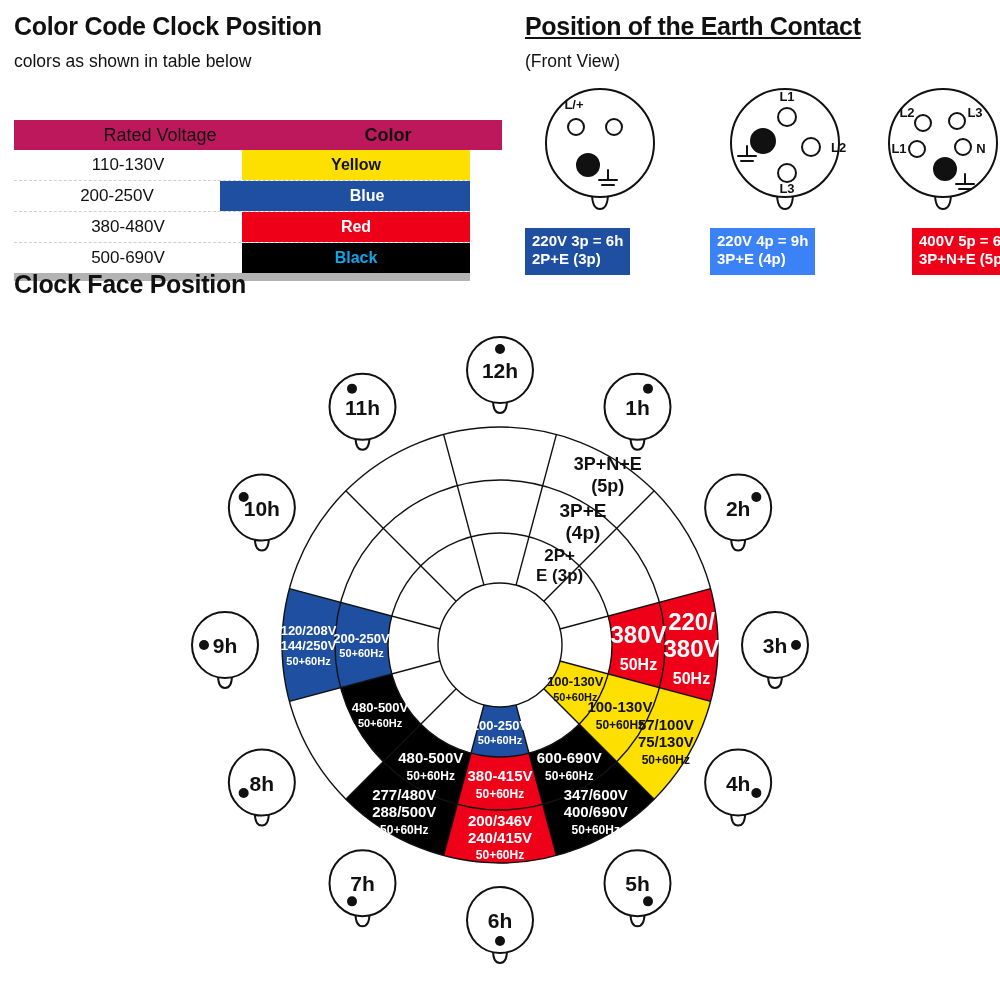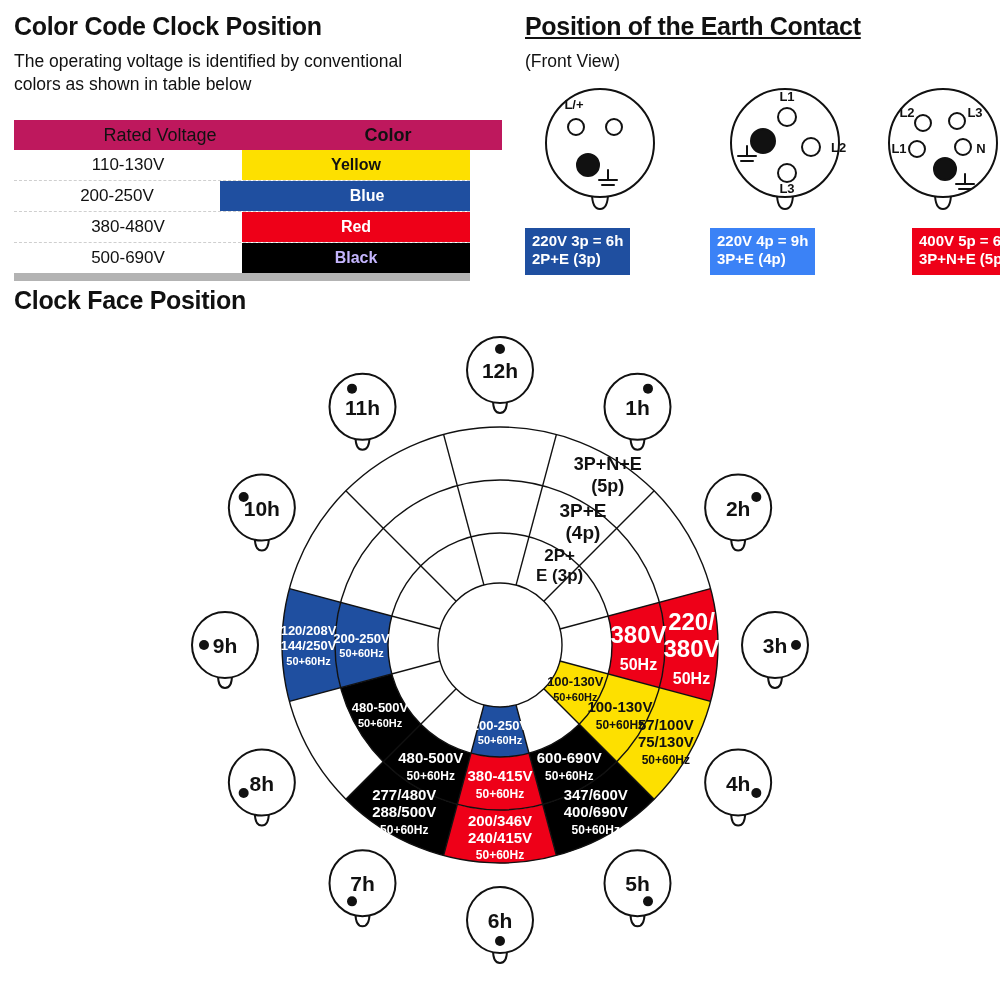--- a/index.html
+++ b/index.html
@@ -50,21 +50,20 @@
   
   #wheel{position:absolute;left:0px;top:280px;}
 </style>
 </head>
 <body>
 
 <div class="page">
 
   <div class="h1" style="left:14px;top:12px;">Color Code Clock Position</div>
   <div class="sub" style="left:14px;top:50px;width:470px;">
-    <div>The operating voltage is identified by conventional</div>
     <div>colors as shown in table below</div>
   </div>
 
   <div class="tbl">
     <div class="tbl-row tbl-head">
       <div class="cell-v">Rated Voltage</div>
       <div class="cell-c">Color</div>
     </div>
     <div class="tbl-body" id="tbl-body">
         <div class="tbl-row">
@@ -74,21 +73,21 @@
         <div class="tbl-row">
           <div class="cell-v">200-250V</div>
           <div class="cell-c" style="background: rgb(31, 79, 160); color: rgb(255, 255, 255); padding-left: 44px;">Blue</div>
         </div>
         <div class="tbl-row">
           <div class="cell-v">380-480V</div>
           <div class="cell-c" style="background: rgb(238, 0, 24); color: rgb(255, 255, 255);">Red</div>
         </div>
         <div class="tbl-row">
           <div class="cell-v">500-690V</div>
-          <div class="cell-c" style="background: rgb(0, 0, 0); color: #c4b5fd;">Black</div>
+          <div class="cell-c" style="background: rgb(0, 0, 0); color: #0ea5e9;">Black</div>
         </div>
       </div>
     <div class="tbl-foot"></div>
   </div>
 
   <div class="h1" style="left:525px;top:12px;text-decoration:underline;">Position of the Earth Contact</div>
   <div class="sub" style="left:525px;top:50px;">(Front View)</div>
 
   <div id="plugs-host">
       <div class="plug-wrap" style="left: 525px; top: 85px;">
@@ -151,21 +150,21 @@
             <line x1="91" y1="104" x2="103" y2="104"></line>
           </g>
         </svg>
         <div class="plug-cap" style="background: rgb(238, 0, 24); left: 0px; top: 143px; margin-left: 44px;">
           <div>400V 5p = 6h</div>
           <div>3P+N+E (5p)</div>
         </div>
       </div>
     </div>
 
-  <div class="h1" style="left:14px;top:286px;">Clock Face Position</div>
+  <div class="h1" style="left:14px;top:270px;">Clock Face Position</div>
 
   <svg id="wheel" width="1000" height="720" viewBox="0 0 1000 720">
       <g>
         <circle cx="500" cy="365" r="112" fill="#fff"></circle>
         <circle cx="500" cy="365" r="165" fill="#fff"></circle>
         <circle cx="500" cy="365" r="218" fill="#fff"></circle>
         <path d="M 659.3777613376963 322.29485755808406 A 165 165 0 0 1 659.3777613376963 407.70514244191594 L 608.1836925443756 393.98773305148234 A 112 112 0 0 0 608.1836925443756 336.01226694851766 Z" fill="#EE0018"></path>
         <path d="M 710.5718301310169 308.57744816765046 A 218 218 0 0 1 710.5718301310169 421.42255183234954 L 659.3777613376963 407.70514244191594 A 165 165 0 0 0 659.3777613376963 322.29485755808406 Z" fill="#EE0018"></path>
         <path d="M 608.1836925443756 393.98773305148234 A 112 112 0 0 1 579.1959594928933 444.1959594928933 L 543.840620433566 408.84062043356596 A 62 62 0 0 0 559.8874012299223 381.0467807963563 Z" fill="#FDE000"></path>
         <path d="M 659.3777613376963 407.70514244191594 A 165 165 0 0 1 616.6726188957804 481.6726188957803 L 579.1959594928933 444.1959594928933 A 112 112 0 0 0 608.1836925443756 393.98773305148234 Z" fill="#FDE000"></path>

